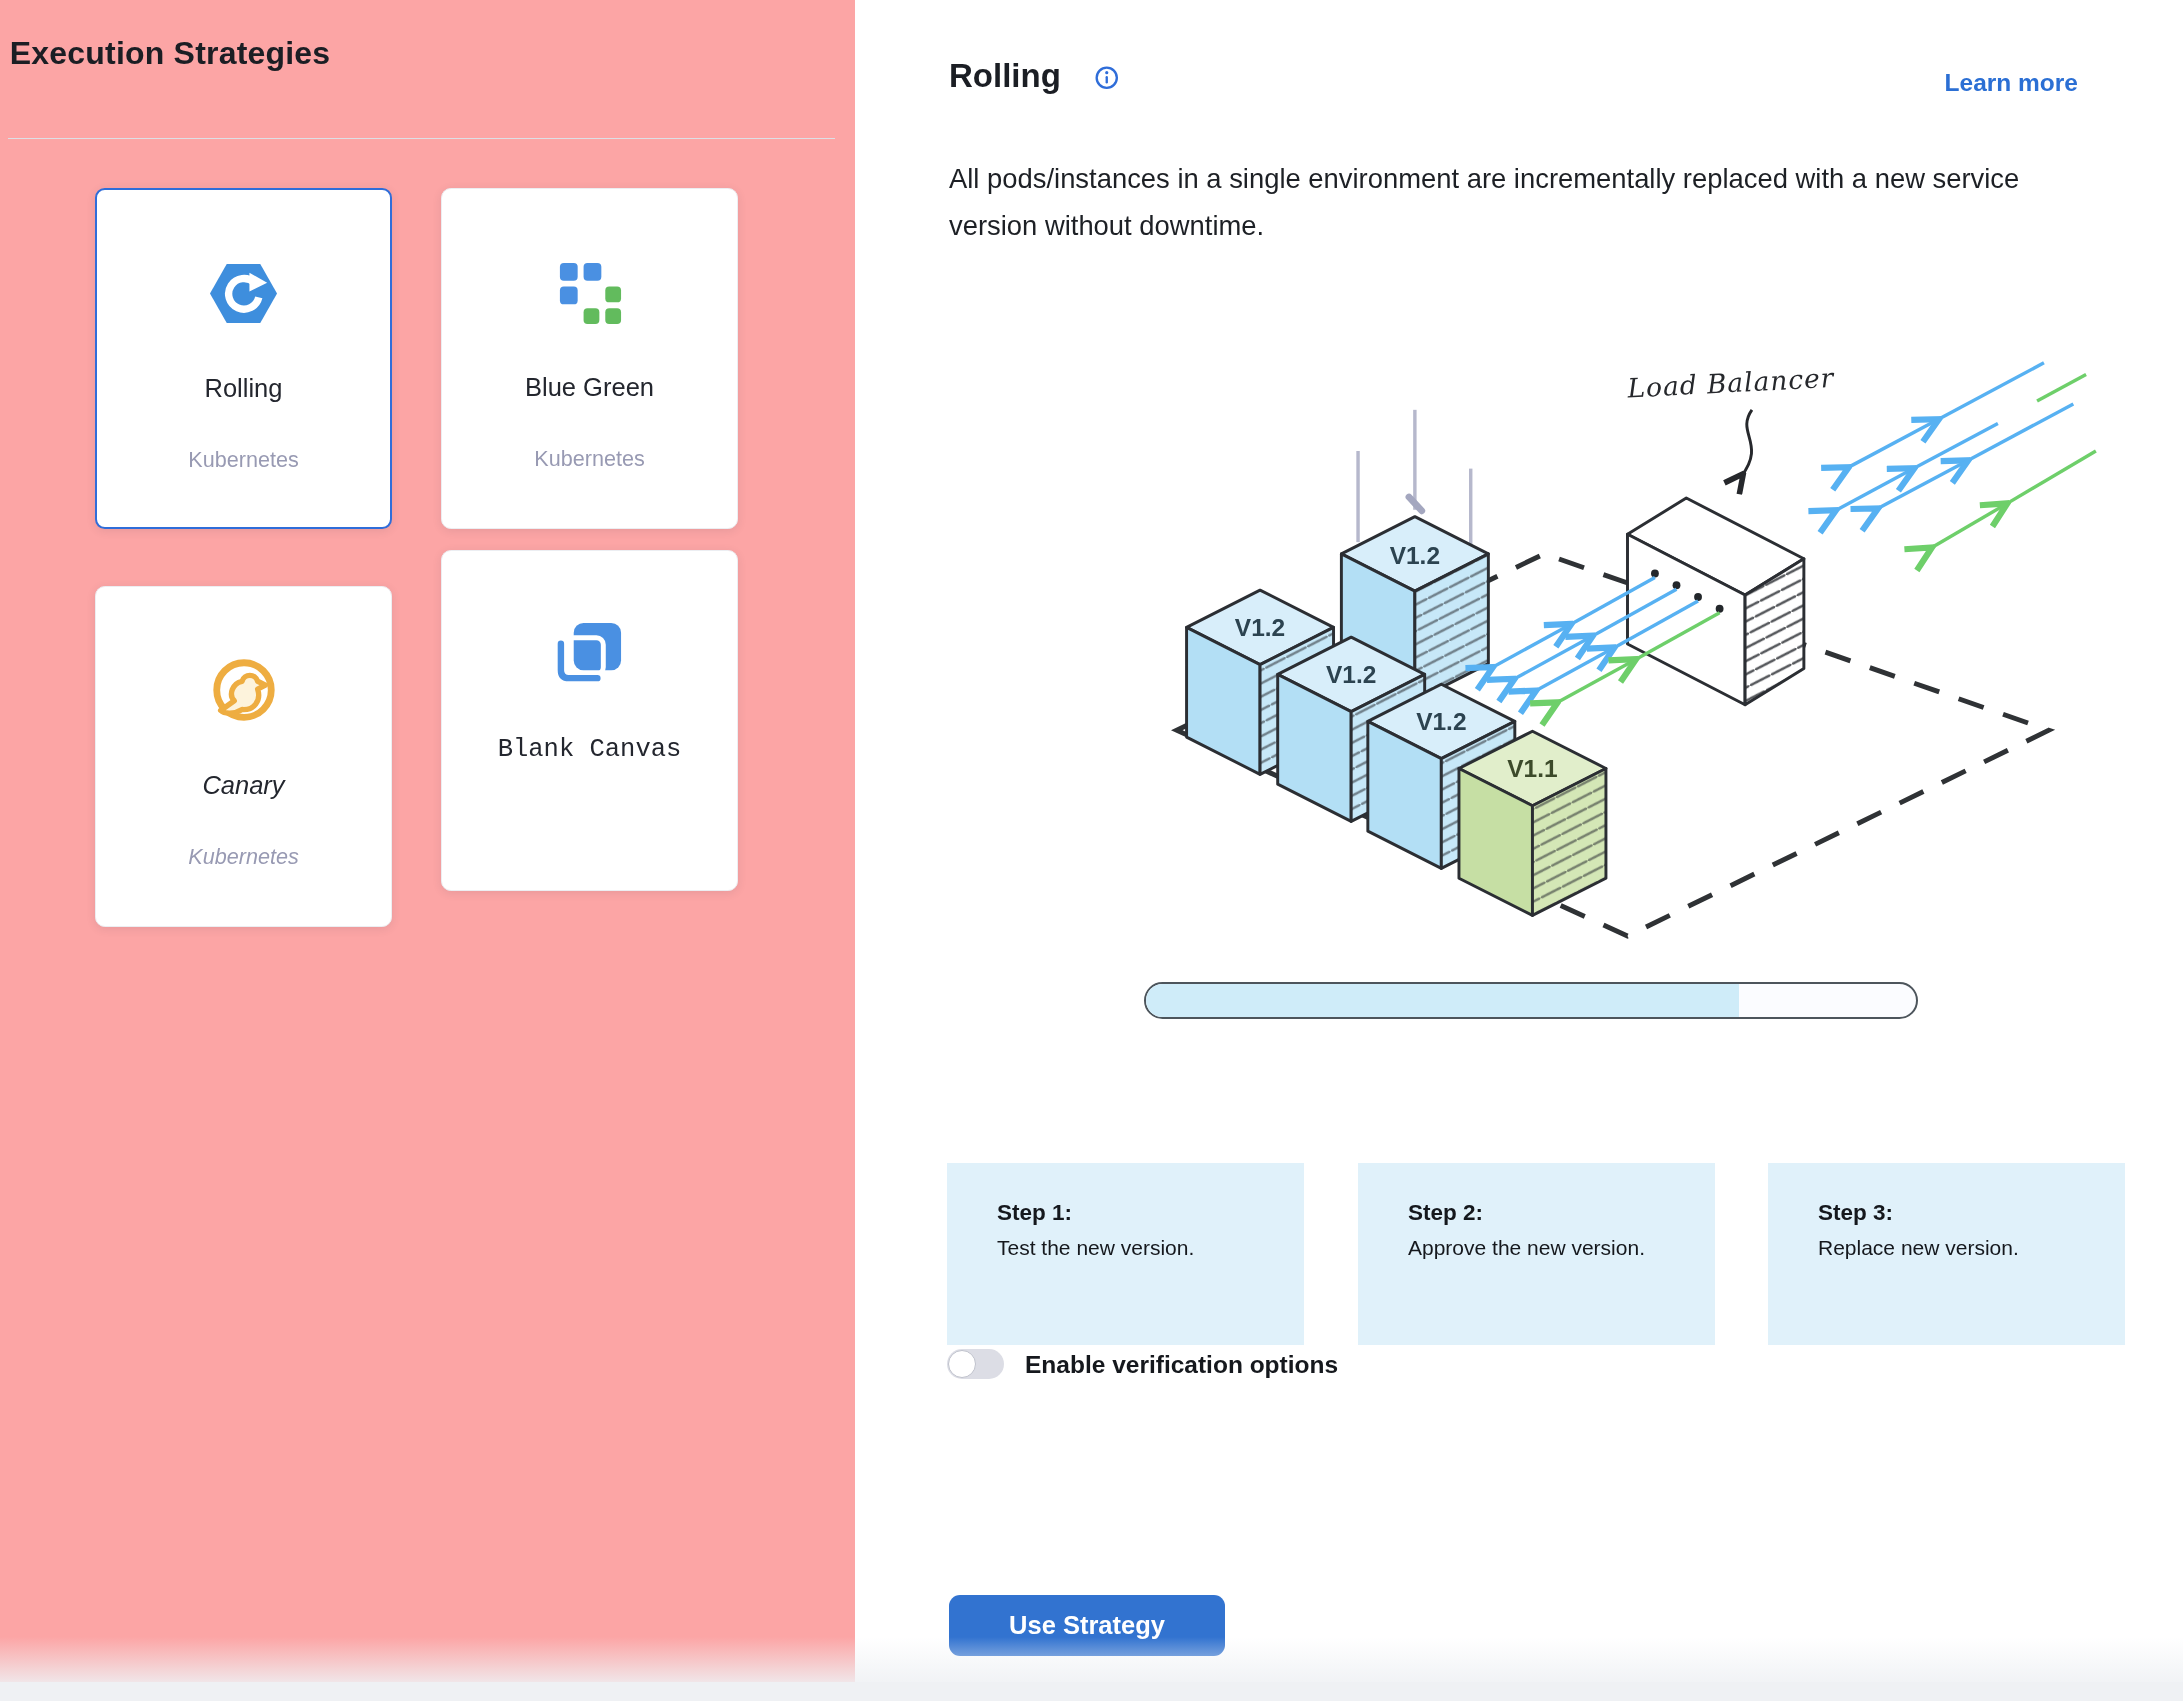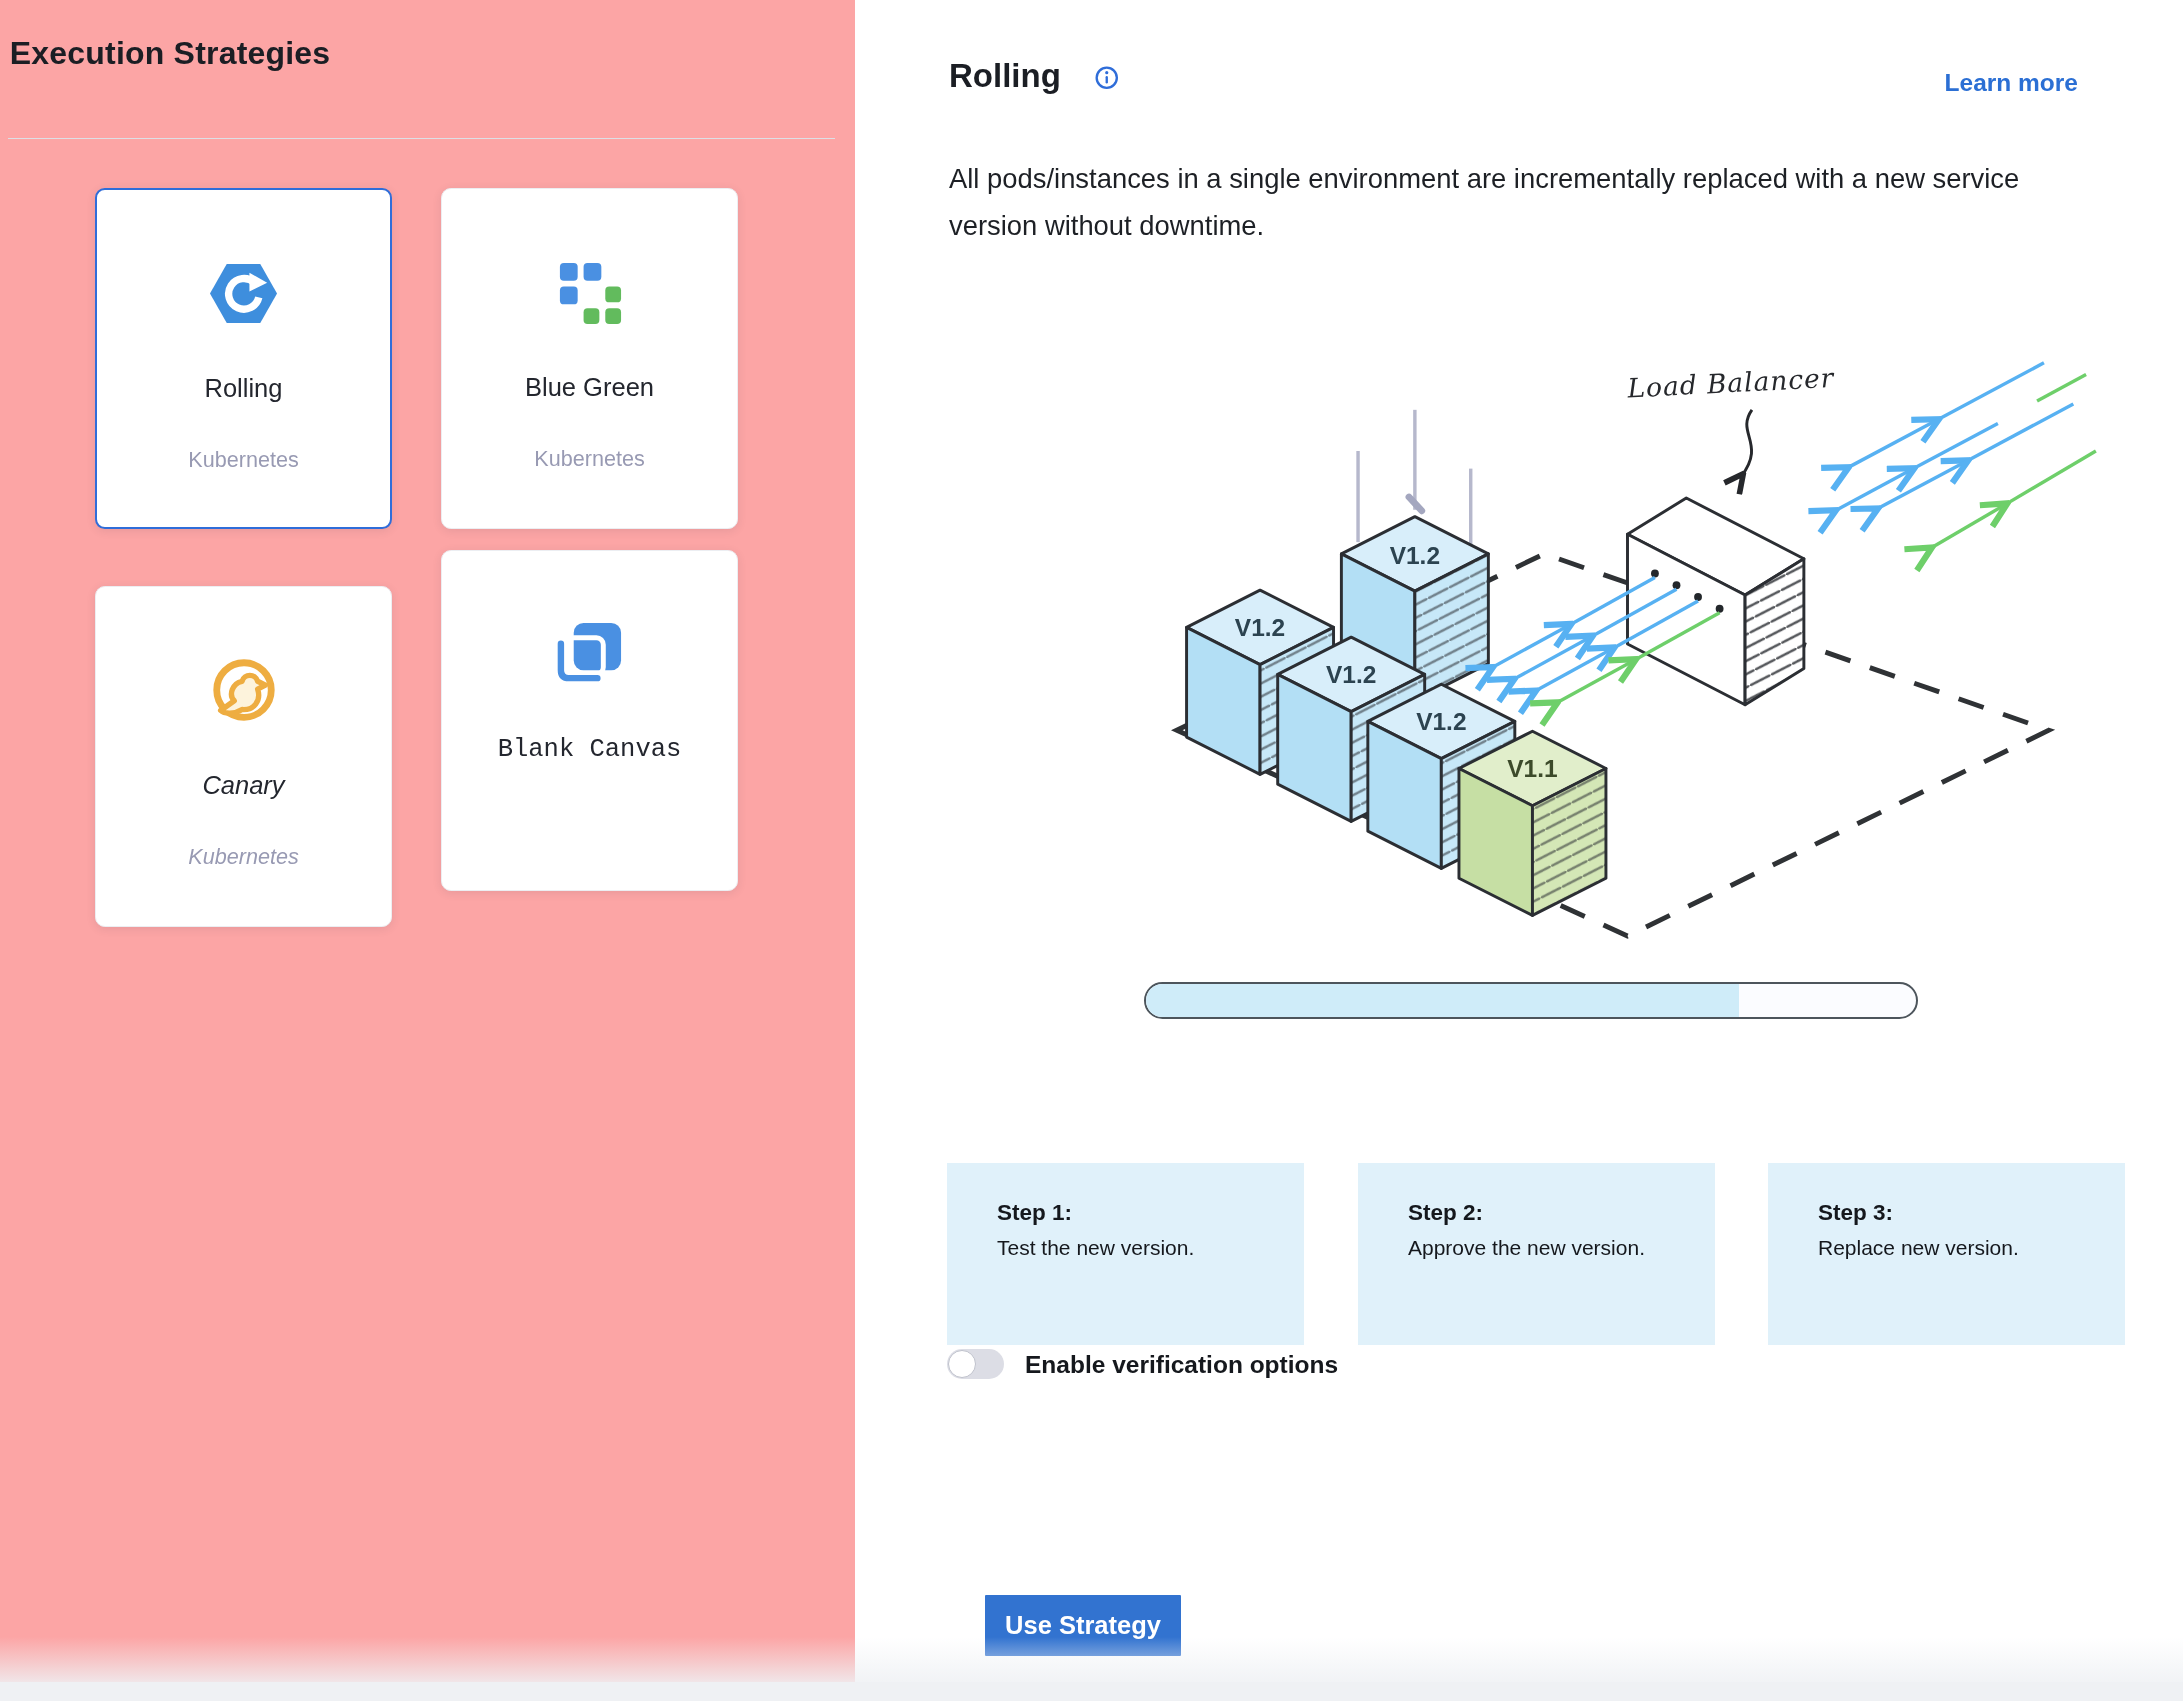--- a/index.html
+++ b/index.html
@@ -32,22 +32,22 @@
   .progress{position:absolute;left:1144px;top:982px;width:774px;height:37px;border:2.5px solid #4d555c;
     border-radius:19.6px;background:#fbfcff;overflow:hidden;box-sizing:border-box;}
   .progress-fill{height:100%;width:0;background:#cfecf9;}
   .step-card{position:absolute;top:1125px;width:357px;height:182px;background:#e0f1fa;box-sizing:border-box;padding:37px 29px 0 50px;margin-top:38px;}
   .step-1{left:947px;}  .step-2{left:1358px;}  .step-3{left:1768px;}
   .step-title{font-size:22.5px;font-weight:700;color:#15181d;margin:0 0 9.8px 0;}
   .step-text{font-size:21px;color:#15181d;margin:0;}
   .toggle{position:absolute;left:947px;top:1349px;width:57px;height:30px;background:#dcdde5;border-radius:15.7px;cursor:pointer;}
   .toggle-knob{position:absolute;left:1px;top:1px;width:28px;height:28px;background:#ffffff;border:1px solid #bfc2cc;border-radius:50%;box-sizing:border-box;}
   .toggle-label{position:absolute;left:1025px;top:1351px;font-size:24.5px;font-weight:700;color:#15181d;}
-  .use-btn{position:absolute;left:949px;top:1595px;width:196px;height:61px;background:#3273d0;border:none;border-radius:1px;
-    color:#ffffff;font-size:25.5px;font-weight:700;font-family:"Liberation Sans",sans-serif;display:flex;align-items:center;justify-content:center;cursor:pointer;margin-left:36px;}
+  .use-btn{position:absolute;left:949px;top:1595px;width:276px;height:61px;background:#3273d0;border:none;border-radius:11px;
+    color:#ffffff;font-size:25.5px;font-weight:700;font-family:"Liberation Sans",sans-serif;display:flex;align-items:center;justify-content:center;cursor:pointer;}
   .bottom-fade{position:absolute;left:0;bottom:19.6px;width:100%;height:45px;background:linear-gradient(180deg,rgba(239,241,244,0),rgba(239,241,244,.85));}
   .bottom-strip{position:absolute;left:0;bottom:0;width:100%;height:19.6px;background:#eff1f4;}
 </style>
 </head>
 <body>
 
 <div class="left-panel">
   <div class="exec-title">Execution Strategies</div>
   <div class="panel-divider"></div>
 

